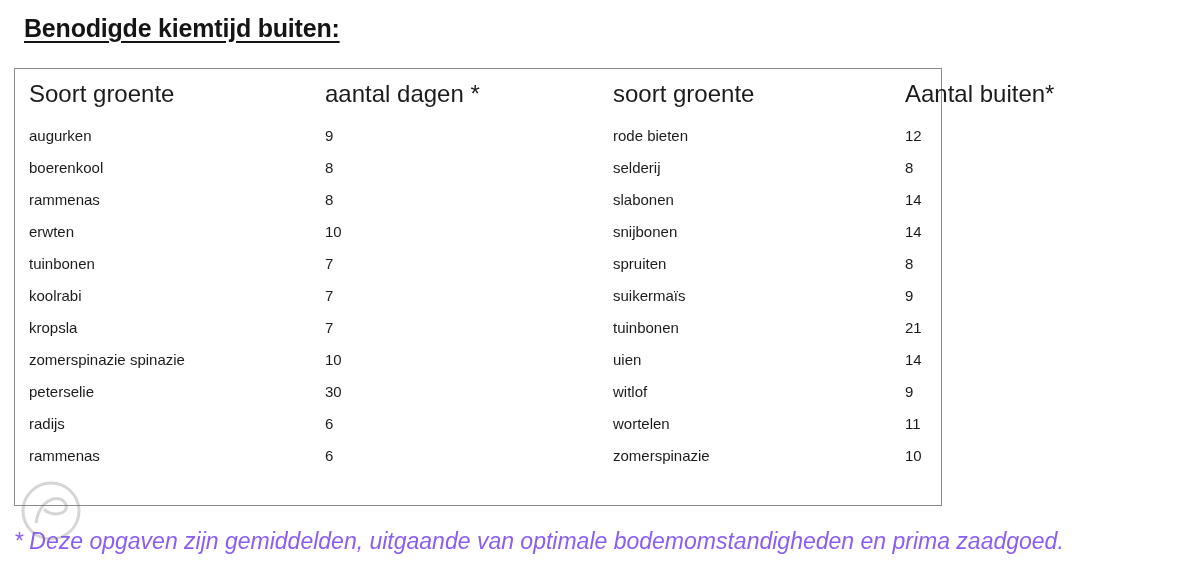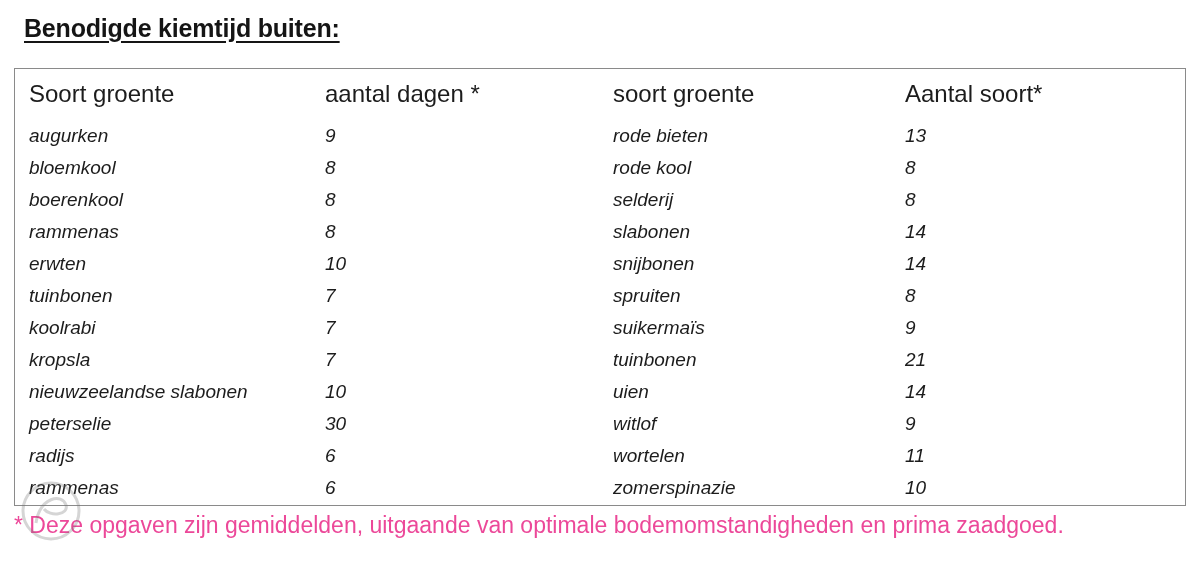--- a/index.html
+++ b/index.html
@@ -31,21 +31,21 @@
     text-decoration: underline;
     text-underline-offset: 4px;
     color: #151515;
     white-space: nowrap;
   }
   
   #table-frame {
     position: absolute;
     left: 14px;
     top: 68px;
-    width: 1172px;
+    width: 928px;
     height: 438px;
     border: 1px solid #8a8a8a;
     background: #ffffff;
   }
   table.grid {
     width: 100%;
     border-collapse: collapse;
     table-layout: fixed;
   }
   table.grid td, table.grid th {
@@ -66,34 +66,34 @@
   tr.header-row td {
     height: 50px;
     padding-left: 14px;
     font-size: 24px;
     color: #1c1c1c;
   }
   tr.header-row td.col-a { padding-left: 14px; }
   tr.data-row td {
     height: 32px;
     padding-left: 14px;
-    font-size: 19px;
-    font-style: italic;
+    font-size: 15px;
   }
   td.num { padding-left: 14px; }
 
   
   #footnote {
     position: absolute;
     left: 14px;
-    top: 512px;
+    top: 528px;
     width: 1180px;
     font-size: 23px;
-    color: #ec4899;
+    color: #8b5cf6;
     white-space: nowrap;
+    font-style: italic;
   }
   
   #watermark {
     position: absolute;
     left: 18px;
     bottom: 22px;
     width: 70px;
     height: 64px;
     opacity: 0.30;
     pointer-events: none;
@@ -112,34 +112,28 @@
         <col class="c1">
           <col class="c2">
           <col class="c3">
           <col class="c4">
       </colgroup>
       <tbody>
         <tr class="header-row">
           <td class="col-a">Soort groente</td>
           <td class="num">aantal dagen *</td>
           <td>soort groente</td>
-          <td class="num">Aantal soort*</td>
+          <td class="num">Aantal buiten*</td>
         </tr>
 
         <tr class="data-row">
           <td>augurken</td>
           <td class="num">9</td>
           <td>rode bieten</td>
-          <td class="num">13</td>
-        </tr>
-        <tr class="data-row">
-          <td>bloemkool</td>
-          <td class="num">8</td>
-          <td>rode kool</td>
-          <td class="num">8</td>
+          <td class="num">12</td>
         </tr>
         <tr class="data-row">
           <td>boerenkool</td>
           <td class="num">8</td>
           <td>selderij</td>
           <td class="num">8</td>
         </tr>
         <tr class="data-row">
           <td>rammenas</td>
           <td class="num">8</td>
@@ -164,21 +158,21 @@
           <td>suikermaïs</td>
           <td class="num">9</td>
         </tr>
         <tr class="data-row">
           <td>kropsla</td>
           <td class="num">7</td>
           <td>tuinbonen</td>
           <td class="num">21</td>
         </tr>
         <tr class="data-row">
-          <td>nieuwzeelandse slabonen</td>
+          <td>zomerspinazie spinazie</td>
           <td class="num">10</td>
           <td>uien</td>
           <td class="num">14</td>
         </tr>
         <tr class="data-row">
           <td>peterselie</td>
           <td class="num">30</td>
           <td>witlof</td>
           <td class="num">9</td>
         </tr>

